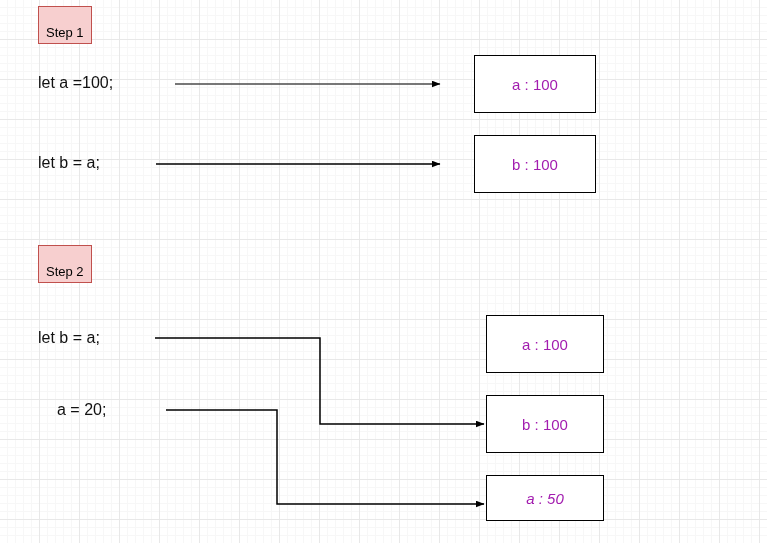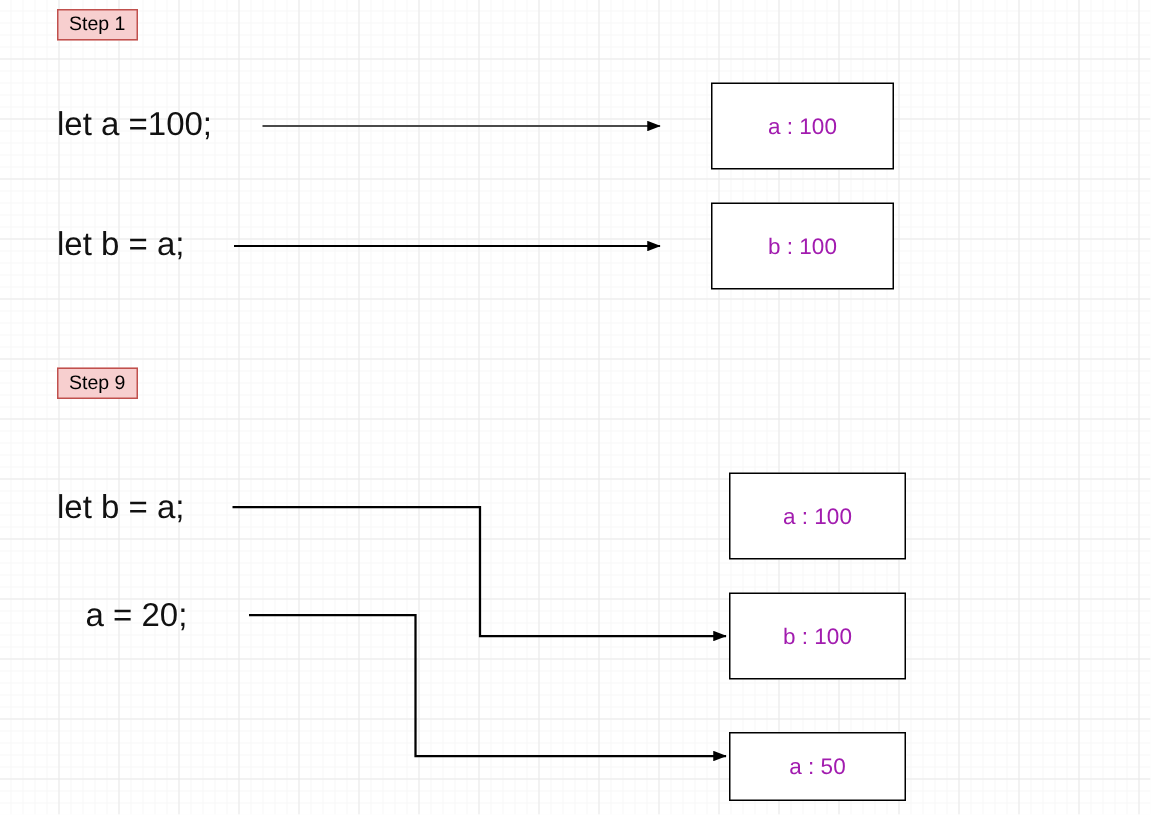--- a/index.html
+++ b/index.html
@@ -22,28 +22,28 @@
     overflow: hidden;
     font-family: "Liberation Sans", sans-serif;
   }
   .step-label {
     position: absolute;
     background: #f7cfcf;
     border: 1px solid #c0504d;
     color: #000000;
     font-size: 13px;
     line-height: 16px;
-    padding: 1px 7px 2px 7px;
+    padding: 18px 7px 2px 7px;
     font-family: "Liberation Sans", sans-serif;
     white-space: nowrap;
   }
   .code-text {
     position: absolute;
     color: #111111;
-    font-size: 22px;
+    font-size: 16px;
     line-height: 20px;
     font-family: "Liberation Sans", sans-serif;
     white-space: nowrap;
   }
   .var-box {
     position: absolute;
     background: #ffffff;
     border: 1.6px solid #000000;
     box-sizing: border-box;
     display: flex;
@@ -95,25 +95,25 @@
   <div class="step-label" style="left:38px; top:6px;">Step 1</div>
 
   <div class="code-text" style="left:38px; top:73px;">let a =100;</div>
 
   <div class="code-text" style="left:38px; top:153px;">let b = a;</div>
 
   <div class="var-box" style="left:474px; top:55px; width:122px; height:58px;">a : 100</div>
 
   <div class="var-box" style="left:474px; top:135px; width:122px; height:58px;">b : 100</div>
 
-  <div class="step-label" style="left:38px; top:245px;">Step 9</div>
+  <div class="step-label" style="left:38px; top:245px;">Step 2</div>
 
   <div class="code-text" style="left:38px; top:328px;">let b = a;</div>
 
   <div class="code-text" style="left:57px; top:400px;">a = 20;</div>
 
   <div class="var-box" style="left:486px; top:315px; width:118px; height:58px;">a : 100</div>
 
   <div class="var-box" style="left:486px; top:395px; width:118px; height:58px;">b : 100</div>
 
-  <div class="var-box" style="left:486px; top:488px; width:118px; height:46px;">a : 50</div>
+  <div class="var-box" style="left:486px; top:475px; width:118px; height:46px;font-style:italic;">a : 50</div>
 
 </div>
 
 </body></html>

